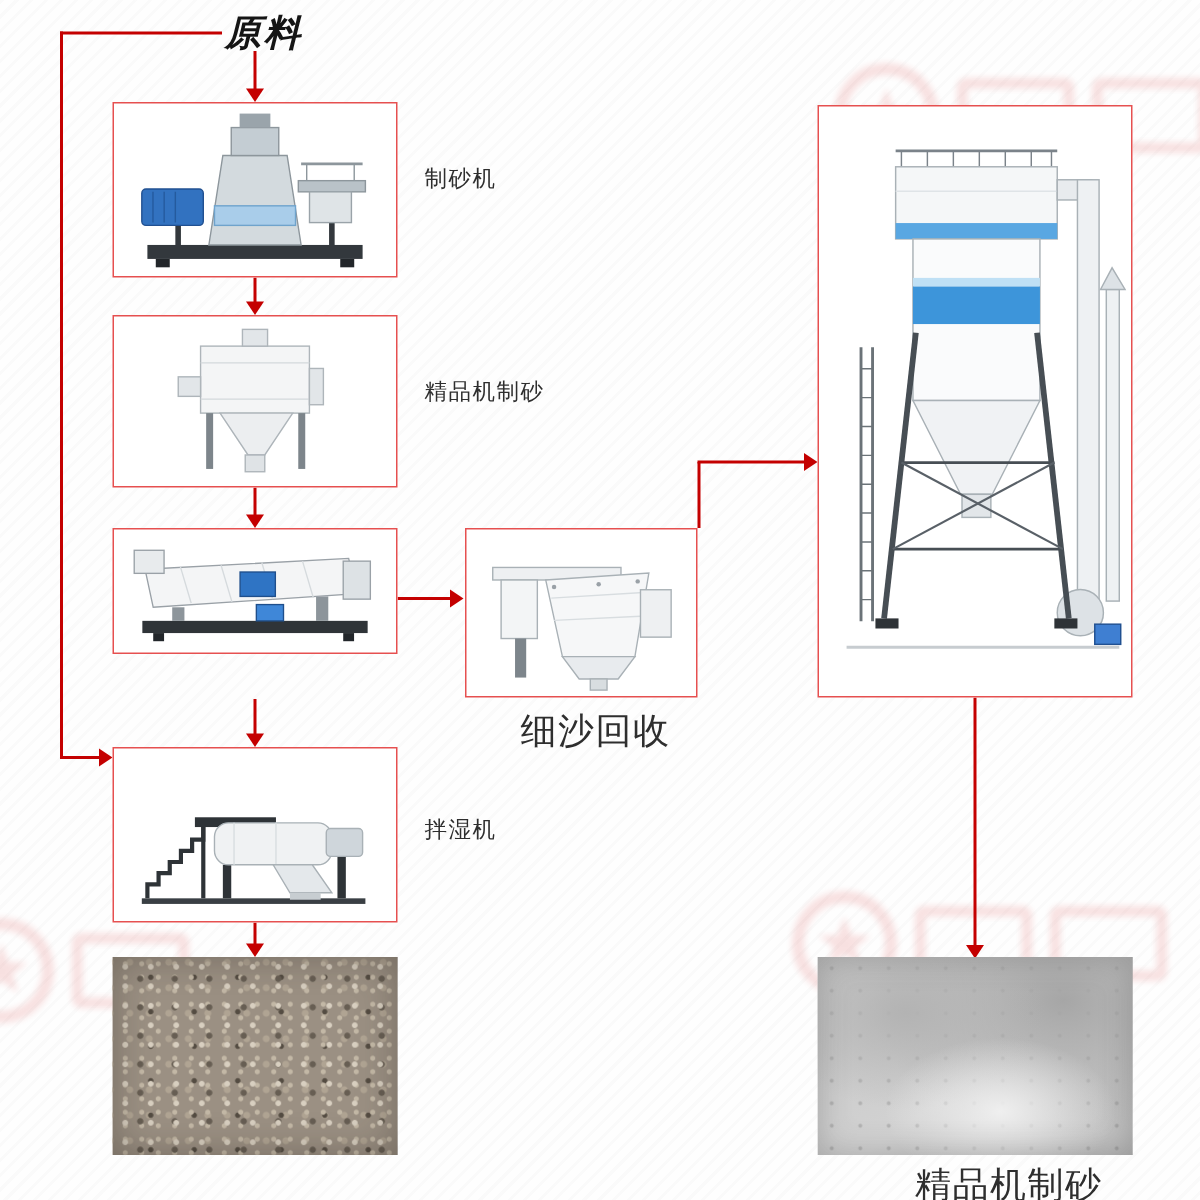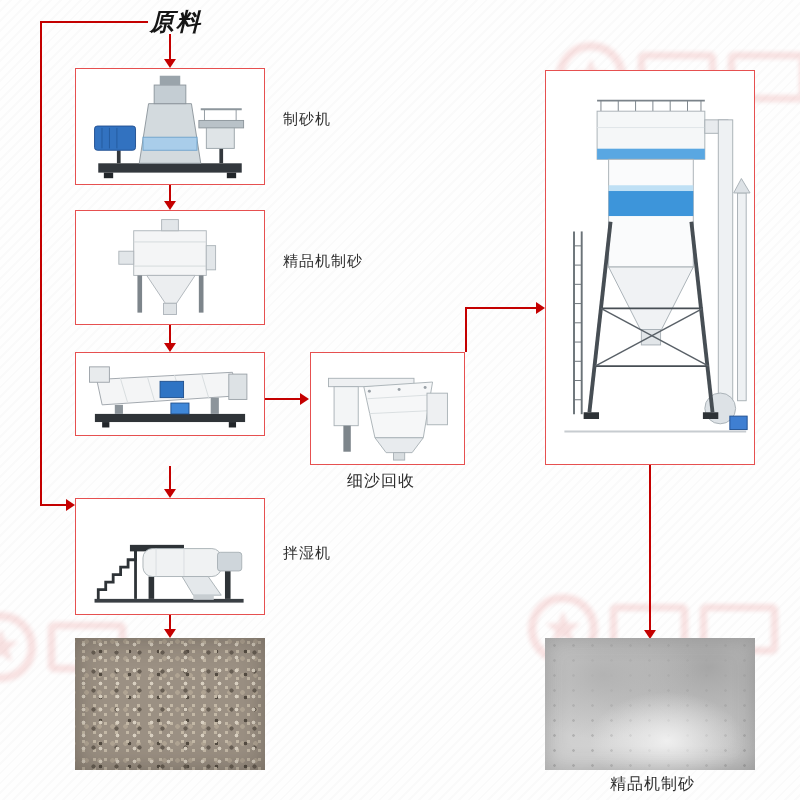--- a/index.html
+++ b/index.html
@@ -36,21 +36,21 @@
     background:
       radial-gradient(110px 70px at 58% 78%, #efefef, rgba(239,239,239,0) 70%),
       radial-gradient(130px 90px at 28% 28%, #b3b3b3, rgba(179,179,179,0) 72%),
       radial-gradient(170px 120px at 78% 22%, #a6a6a6, rgba(166,166,166,0) 75%),
       radial-gradient(circle, rgba(90,90,90,.25) 0 1px, transparent 1.6px),
       linear-gradient(145deg,#c6c6c6,#d2d2d2 55%,#bdbdbd);
     background-size:auto,auto,auto,19px 15px,auto;
     box-shadow:inset 0 0 22px rgba(60,60,60,.3);
   }
   .lbl{position:absolute;font-size:15px;color:var(--ink);white-space:nowrap;z-index:4;letter-spacing:1px;}
-  .caption{font-size:16px;}
+  .caption{font-size:24px;}
   .source{font-size:24px;font-weight:700;color:#151515;letter-spacing:2px;font-style:italic;}
   .line{position:absolute;background:var(--red);z-index:1;}
   .ah{position:absolute;width:0;height:0;z-index:1;}
   .ah-down{border-left:6px solid transparent;border-right:6px solid transparent;border-top:9px solid var(--red);}
   .ah-right{border-top:6px solid transparent;border-bottom:6px solid transparent;border-left:9px solid var(--red);}
   svg{display:block;}
   
   .wm{position:absolute;display:flex;align-items:center;gap:12px;opacity:.13;filter:blur(2px);z-index:1;}
   .wm .ring{width:54px;height:54px;border:8px solid #cf2020;border-radius:50%;position:relative;flex:none;}
   .wm .ring::after{content:"";position:absolute;inset:9px;background:#cf2020;

